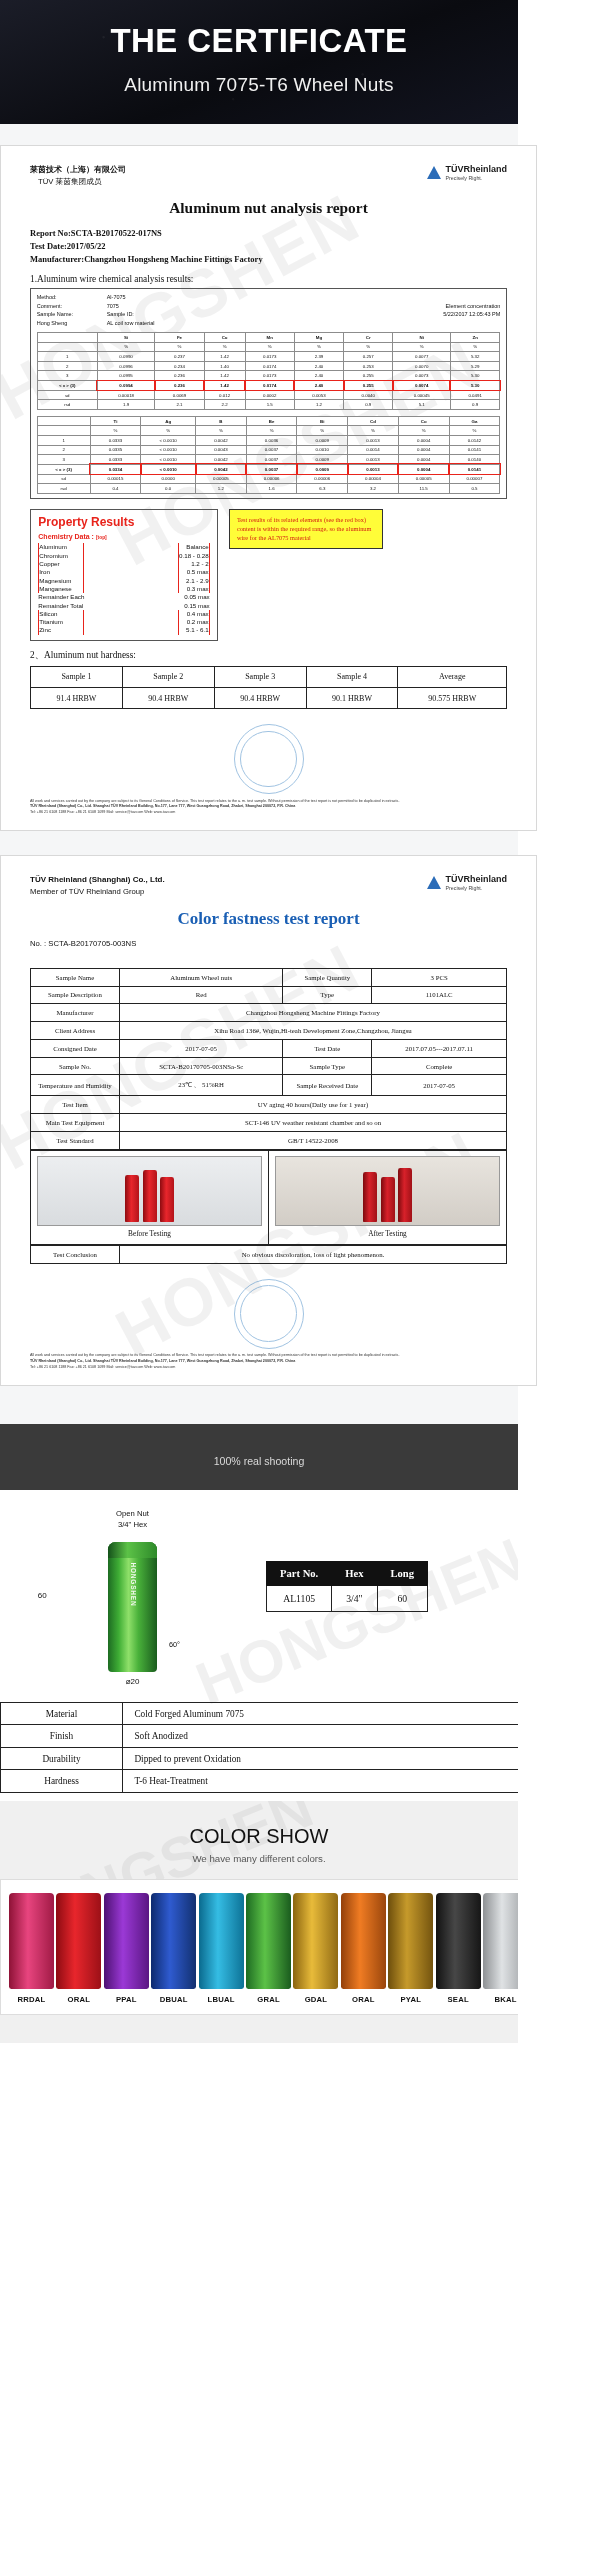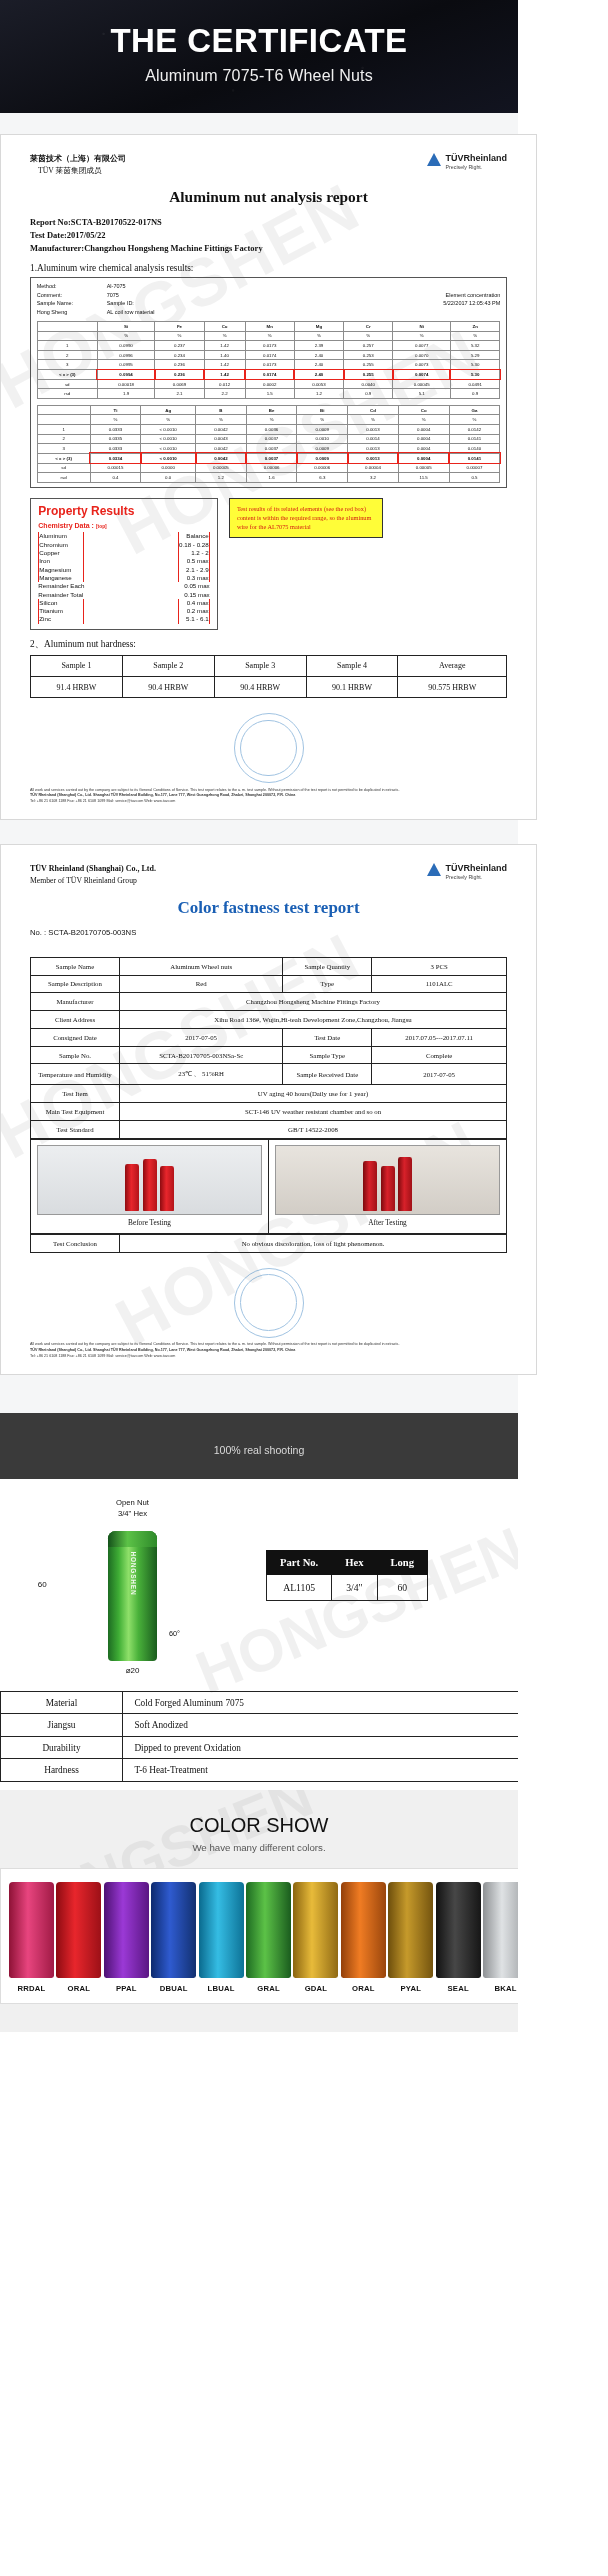--- a/index.html
+++ b/index.html
@@ -24,23 +24,23 @@
   }
   .hero h1 {
     color: #fff;
     font-size: 33px;
     font-weight: 700;
     letter-spacing: 0.4px;
     line-height: 1.1;
   }
   .hero h2 {
     color: #f0f0f0;
-    font-size: 16px;
+    font-size: 19px;
     font-weight: 400;
-    margin-top: 8px;
+    margin-top: 15px;
     letter-spacing: 0.2px;
   }
 
   .light-band { background: #f5f6f7; padding: 21px 0 14.6px; }
 
   
   .sheet {
     width: 537px;
     margin: 0 auto 24px;
     background: #fff;
@@ -57,23 +57,23 @@
     transform: rotate(-28deg);
     white-space: nowrap;
     pointer-events: none;
     letter-spacing: 1.6px;
   }
   .wm-a { top: 122px; left: -24px; }
   .wm-b { top: 268px; left: 97px; }
   .sheet-inner { position: relative; z-index: 2; }
 
   .tuv-row { display: flex; justify-content: space-between; align-items: flex-start; }
-  .tuv-cn { font-size: 8px; font-weight: 700; font-family: Liberation Serif, serif; line-height: 1.5; }
+  .tuv-cn { font-size: 8px; font-weight: 700; font-family: Liberation Sans, sans-serif; line-height: 1.5; }
   .tuv-cn .sub { font-weight: 400; font-size: 7.7px; padding-left: 8px; }
-  .tuv-logo { display: flex; align-items: flex-start; gap: 4px; }
+  .tuv-logo { display: flex; align-items: center; gap: 4px; }
   .tuv-tri { width: 0; height: 0; border-left: 7.3px solid transparent; border-right: 7.3px solid transparent; border-bottom: 13px solid #2b6cb8; }
   .tuv-txt { font-size: 9px; font-weight: 700; color: #1a1a1a; line-height: 1.2; }
   .tuv-txt small { display: block; font-size: 5.3px; font-weight: 400; color: #444; }
 
   .doc-title {
     text-align: center;
     font-family: "Liberation Serif", serif;
     font-size: 15.4px;
     font-weight: 700;
     margin: 11.4px 0 9.7px;
@@ -664,21 +664,21 @@
       </div>
     </div>
 
     <table class="spec">
       <tbody>
           <tr>
             <td class="k">Material</td>
             <td>Cold Forged Aluminum 7075</td>
           </tr>
           <tr>
-            <td class="k">Jiangsu</td>
+            <td class="k">Finish</td>
             <td>Soft Anodized</td>
           </tr>
           <tr>
             <td class="k">Durability</td>
             <td>Dipped to prevent Oxidation</td>
           </tr>
           <tr>
             <td class="k">Hardness</td>
             <td>T-6 Heat-Treatment</td>
           </tr>

